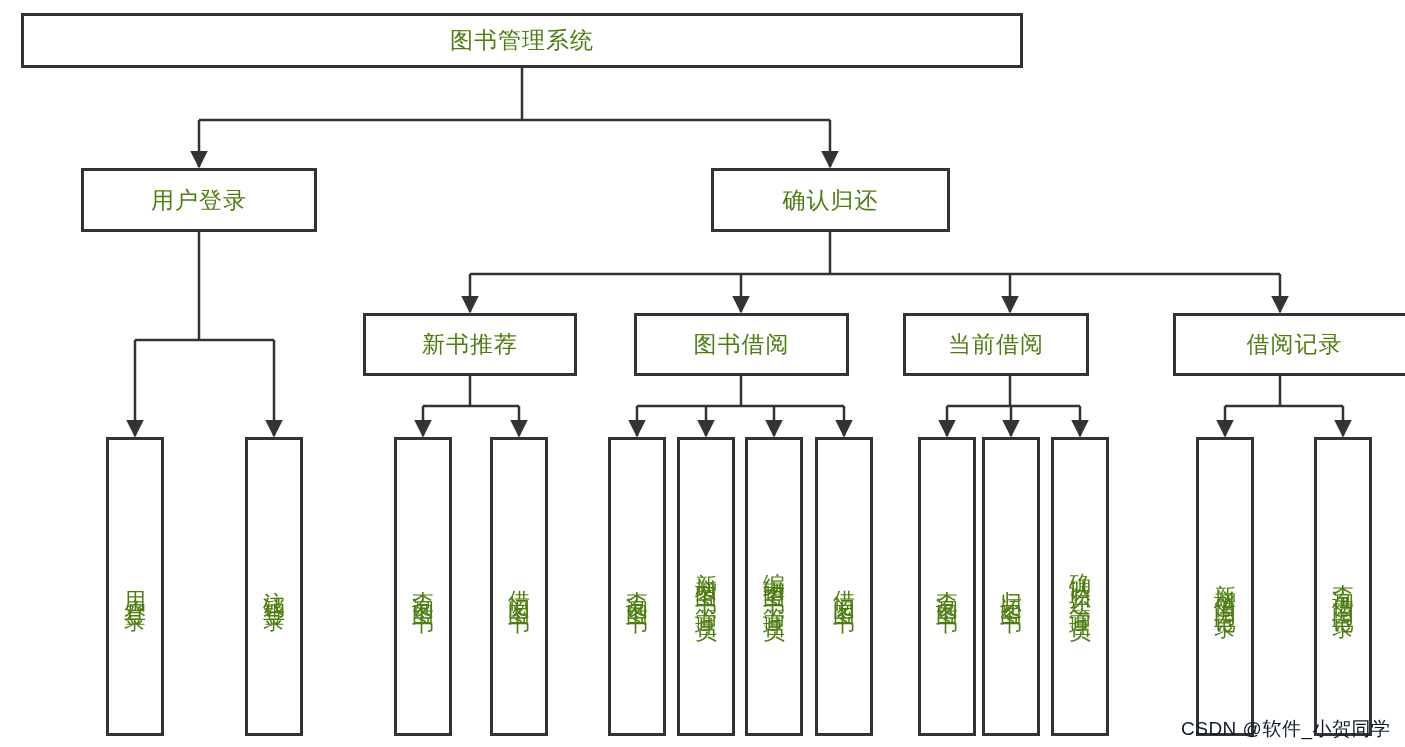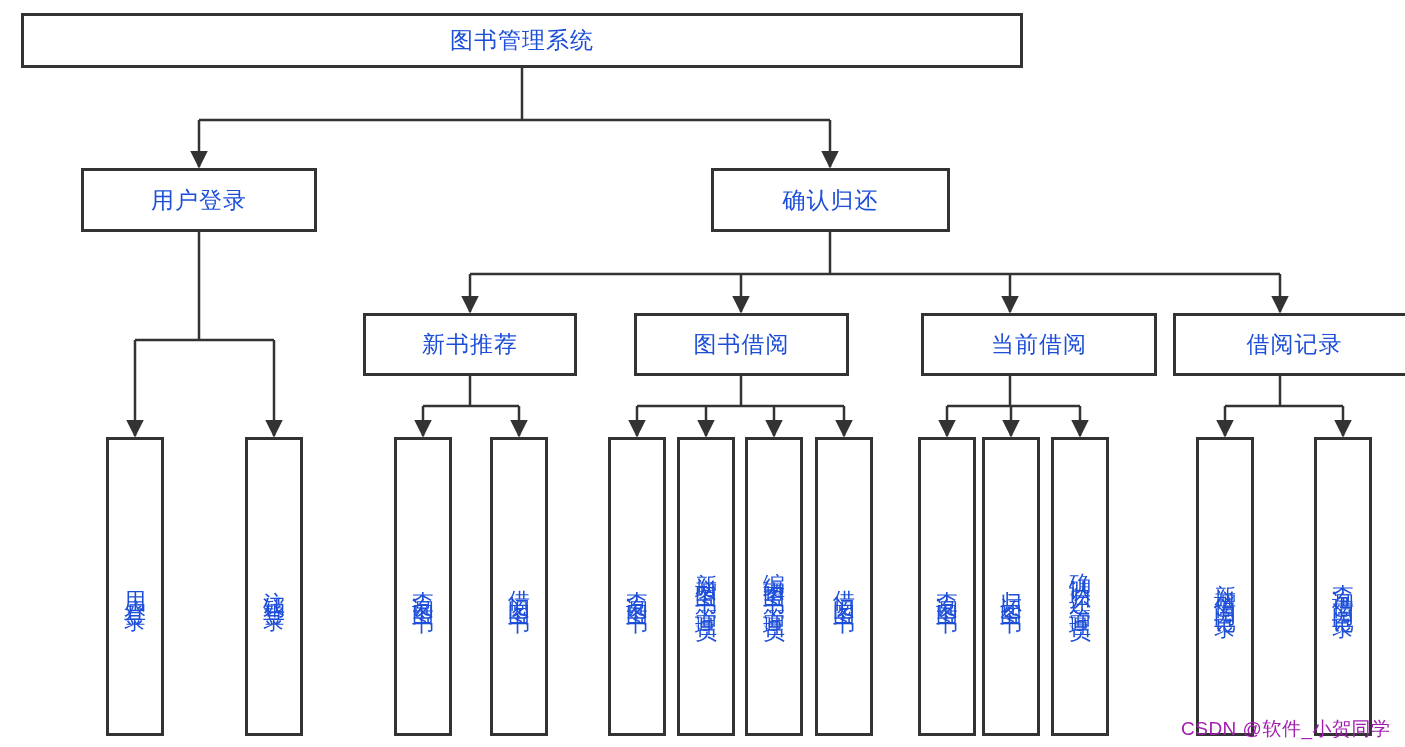--- a/index.html
+++ b/index.html
@@ -19,21 +19,21 @@
     position: absolute;
     left: 0; top: 0;
     width: 1405px;
     height: 747px;
   }
   .box {
     position: absolute;
     box-sizing: border-box;
     border: 3px solid #333333;
     background: #ffffff;
-    color: #1d4ed8;
+    color: #4d7c0f;
     display: flex;
     align-items: center;
     justify-content: center;
   }
   .hbox {
     font-size: 23px;
     letter-spacing: 1px;
     white-space: nowrap;
   }
   .vbox {
@@ -41,21 +41,21 @@
     writing-mode: vertical-rl;
     text-orientation: mixed;
     letter-spacing: 7px;
     line-height: 1;
   }
   .watermark {
     position: absolute;
     left: 1181px;
     top: 716px;
     font-size: 19px;
-    color: #a21caf;
+    color: #0f172a;
     white-space: nowrap;
     letter-spacing: 0.5px;
   }
 </style>
 </head>
 <body>
 
 <div id="stage">
 
   <svg id="connectors" viewBox="0 0 1405 747" xmlns="http://www.w3.org/2000/svg">
@@ -108,21 +108,21 @@
     </g>
   </svg>
 
   <div class="box hbox" style="left:21px; top:13px; width:1002px; height:55px;">图书管理系统</div>
 
   <div class="box hbox" style="left:81px; top:168px; width:236px; height:64px;">用户登录</div>
   <div class="box hbox" style="left:711px; top:168px; width:239px; height:64px;">确认归还</div>
 
   <div class="box hbox" style="left:363px; top:313px; width:214px; height:63px;">新书推荐</div>
   <div class="box hbox" style="left:634px; top:313px; width:215px; height:63px;">图书借阅</div>
-  <div class="box hbox" style="left:903px; top:313px; width:236px; height:63px;margin-left:18px;">当前借阅</div>
+  <div class="box hbox" style="left:903px; top:313px; width:186px; height:63px;">当前借阅</div>
   <div class="box hbox" style="left:1173px; top:313px; width:243px; height:63px;">借阅记录</div>
 
   <div class="box vbox" style="left:106px; top:437px; width:58px; height:299px;">用户登录</div>
   <div class="box vbox" style="left:245px; top:437px; width:58px; height:299px;">注销登录</div>
 
   <div class="box vbox" style="left:394px; top:437px; width:58px; height:299px;">查询图书</div>
   <div class="box vbox" style="left:490px; top:437px; width:58px; height:299px;">借阅图书</div>
 
   <div class="box vbox" style="left:608px; top:437px; width:58px; height:299px;">查询图书</div>
   <div class="box vbox" style="left:677px; top:437px; width:58px; height:299px;">新增图书（管理员）</div>

